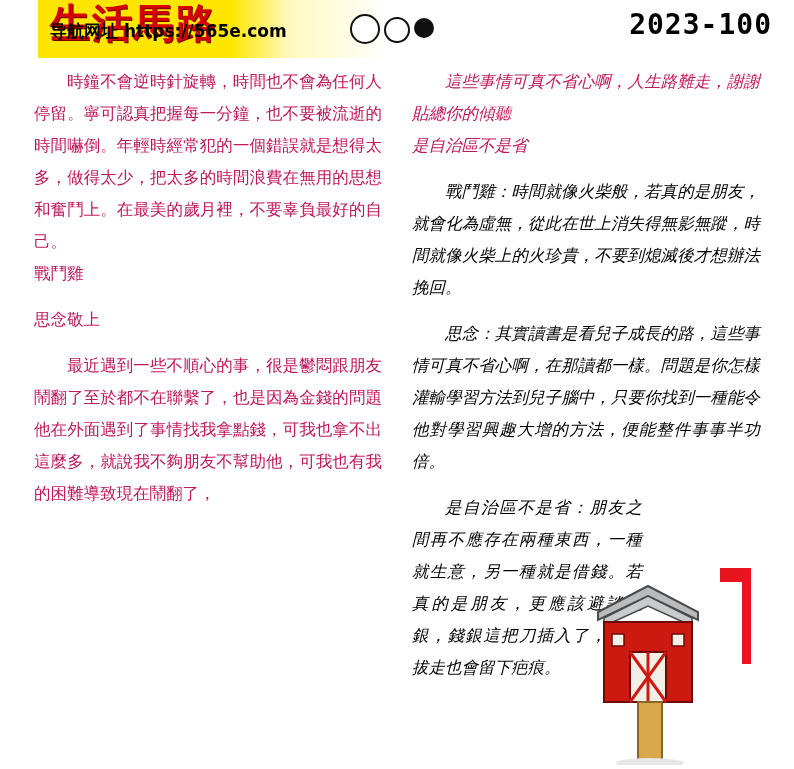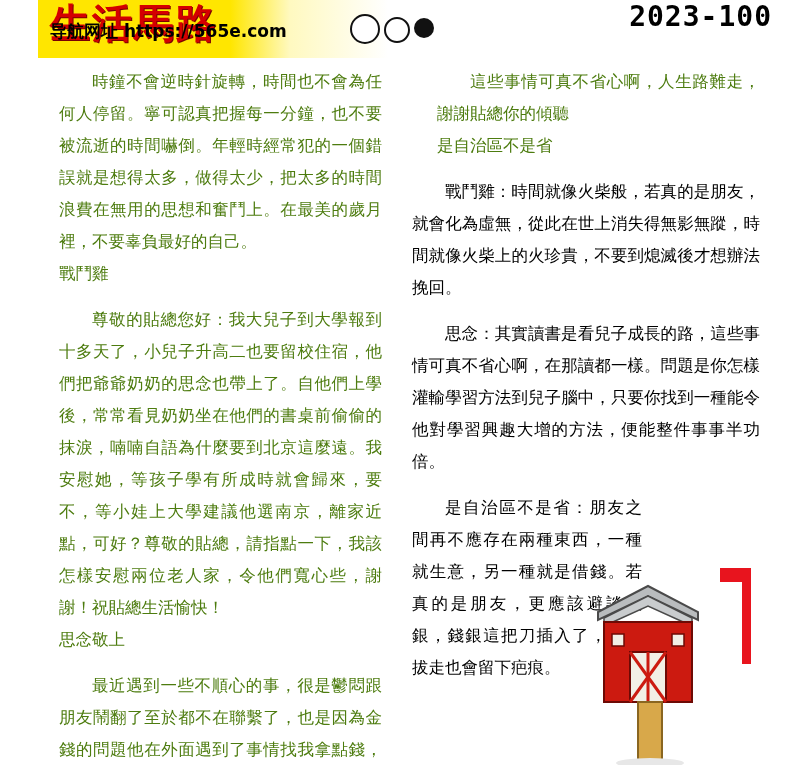--- a/index.html
+++ b/index.html
@@ -31,35 +31,35 @@
     font-size:17px;font-weight:bold;color:#000;
     white-space:nowrap;
   }
   .circ{
     position:absolute;top:14px;border-radius:50%;
   }
   .circ-o1{left:350px;width:26px;height:26px;border:2px solid #111;background:#fff;}
   .circ-o2{left:384px;width:22px;height:22px;border:2px solid #111;background:#fff;top:17px;}
   .circ-b{left:414px;width:20px;height:20px;background:#111;top:18px;}
   .issue{
-    position:absolute;right:22px;top:0;
+    position:absolute;right:22px;top:8px;
     font-size:28px;font-weight:bold;color:#000;
     letter-spacing:1px;
     font-family:"DejaVu Sans Mono","Liberation Mono",monospace;
   }
   
   .col{
     position:absolute;top:66px;width:348px;
     font-size:16.5px;line-height:32px;
     text-align:justify;
   }
   .col-left{left:34px;}
-  .col-right{left:412px;}
+  .col-right{left:412px;font-style:italic;}
   p{margin:0 0 14px 0;text-indent:2em;}
-  .red{color:#4d7c0f;margin-left:25px;}
+  .red{color:#be185d;}
   .black{color:#000;}
   .sig{display:block;text-indent:0;}
   
   .mailbox{
     position:absolute;left:590px;top:560px;width:200px;height:205px;
   }
   svg{display:block;}
 </style>
 </head>
 <body>
@@ -75,21 +75,20 @@
 </div>
 
 <div class="col col-left">
 
   <p class="red">
     <span>時鐘不會逆時針旋轉，時間也不會為任何人停留。寧可認真把握每一分鐘，也不要被流逝的時間嚇倒。年輕時經常犯的一個錯誤就是想得太多，做得太少，把太多的時間浪費在無用的思想和奮鬥上。在最美的歲月裡，不要辜負最好的自己。</span>
     <span class="sig">戰鬥雞</span>
   </p>
 
   <p class="red">
-    <span>尊敬的貼總您好：我大兒子到大學報到十多天了，小兒子升高二也要留校住宿，他們把爺爺奶奶的思念也帶上了。自他們上學後，常常看見奶奶坐在他們的書桌前偷偷的抹淚，喃喃自語為什麼要到北京這麼遠。我安慰她，等孩子學有所成時就會歸來，要不，等小娃上大學建議他選南京，離家近點，可好？尊敬的貼總，請指點一下，我該怎樣安慰兩位老人家，令他們寬心些，謝謝！祝貼總生活愉快！</span>
     <span class="sig">思念敬上</span>
   </p>
 
   <p class="red">
     <span>最近遇到一些不順心的事，很是鬱悶跟朋友鬧翻了至於都不在聯繫了，也是因為金錢的問題他在外面遇到了事情找我拿點錢，可我也拿不出這麼多，就說我不夠朋友不幫助他，可我也有我的困難導致現在鬧翻了，</span>
   </p>
 
 </div>
 
 <div class="col col-right">

